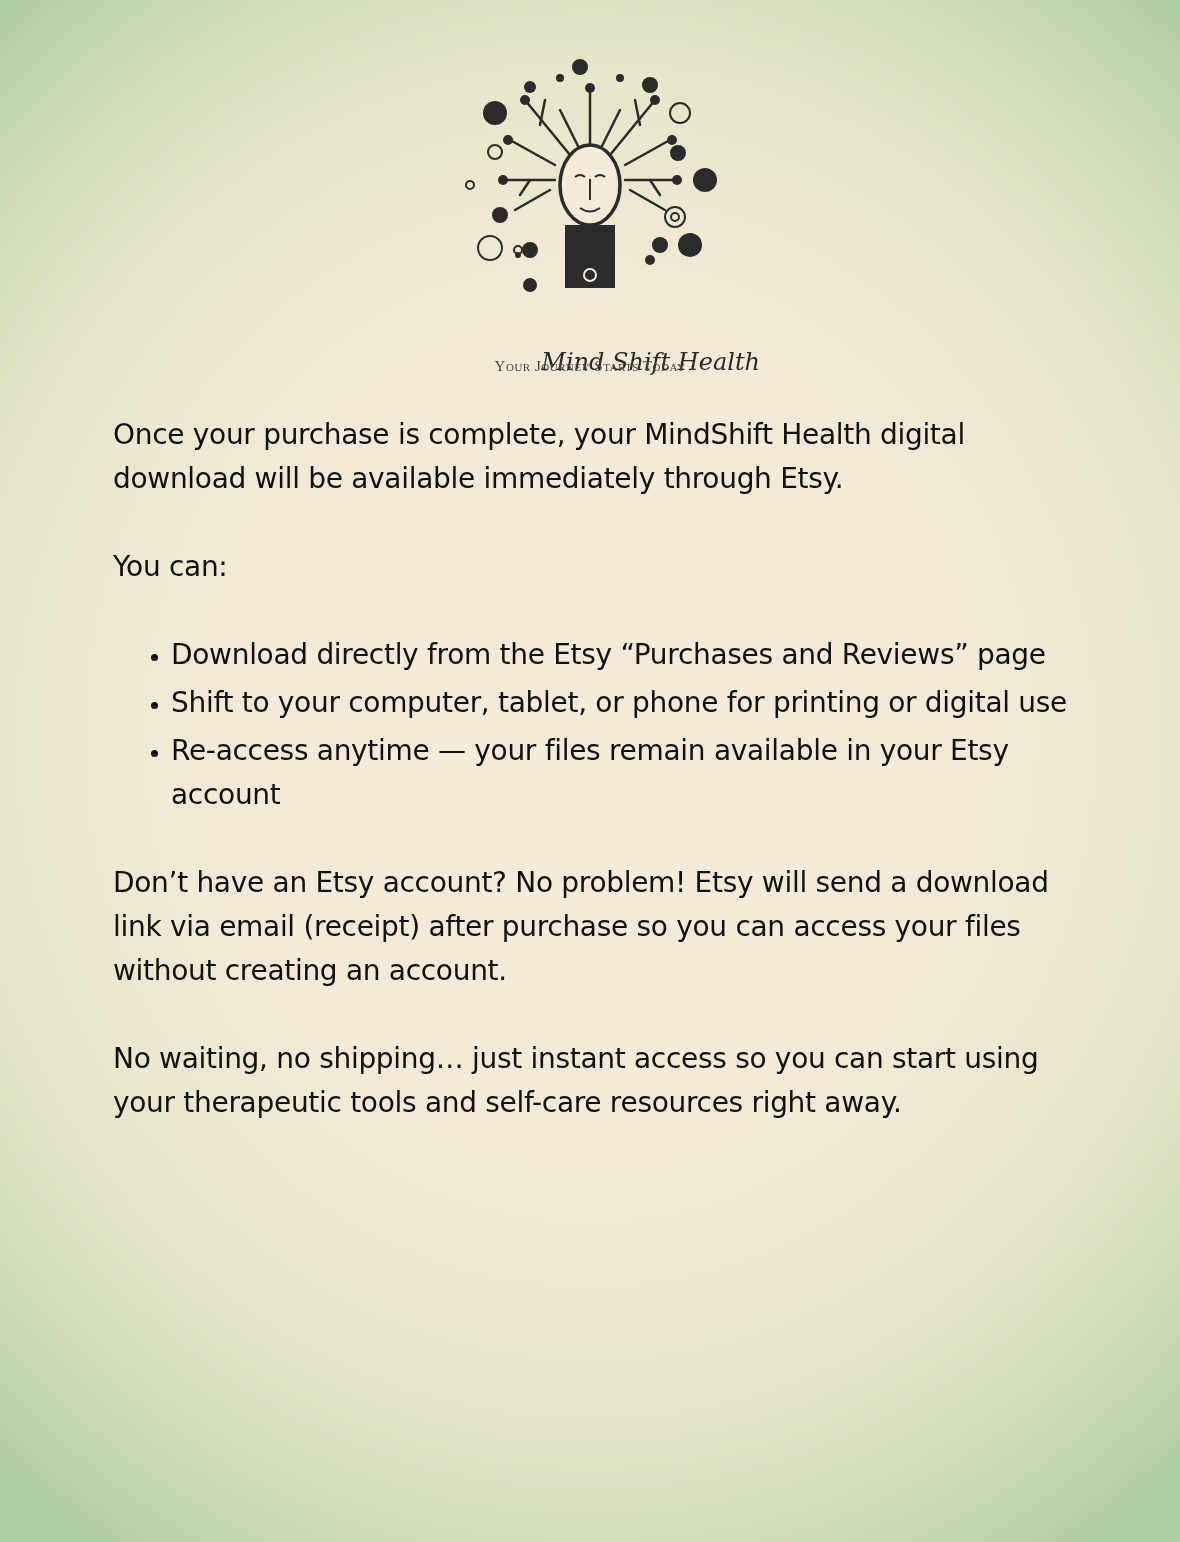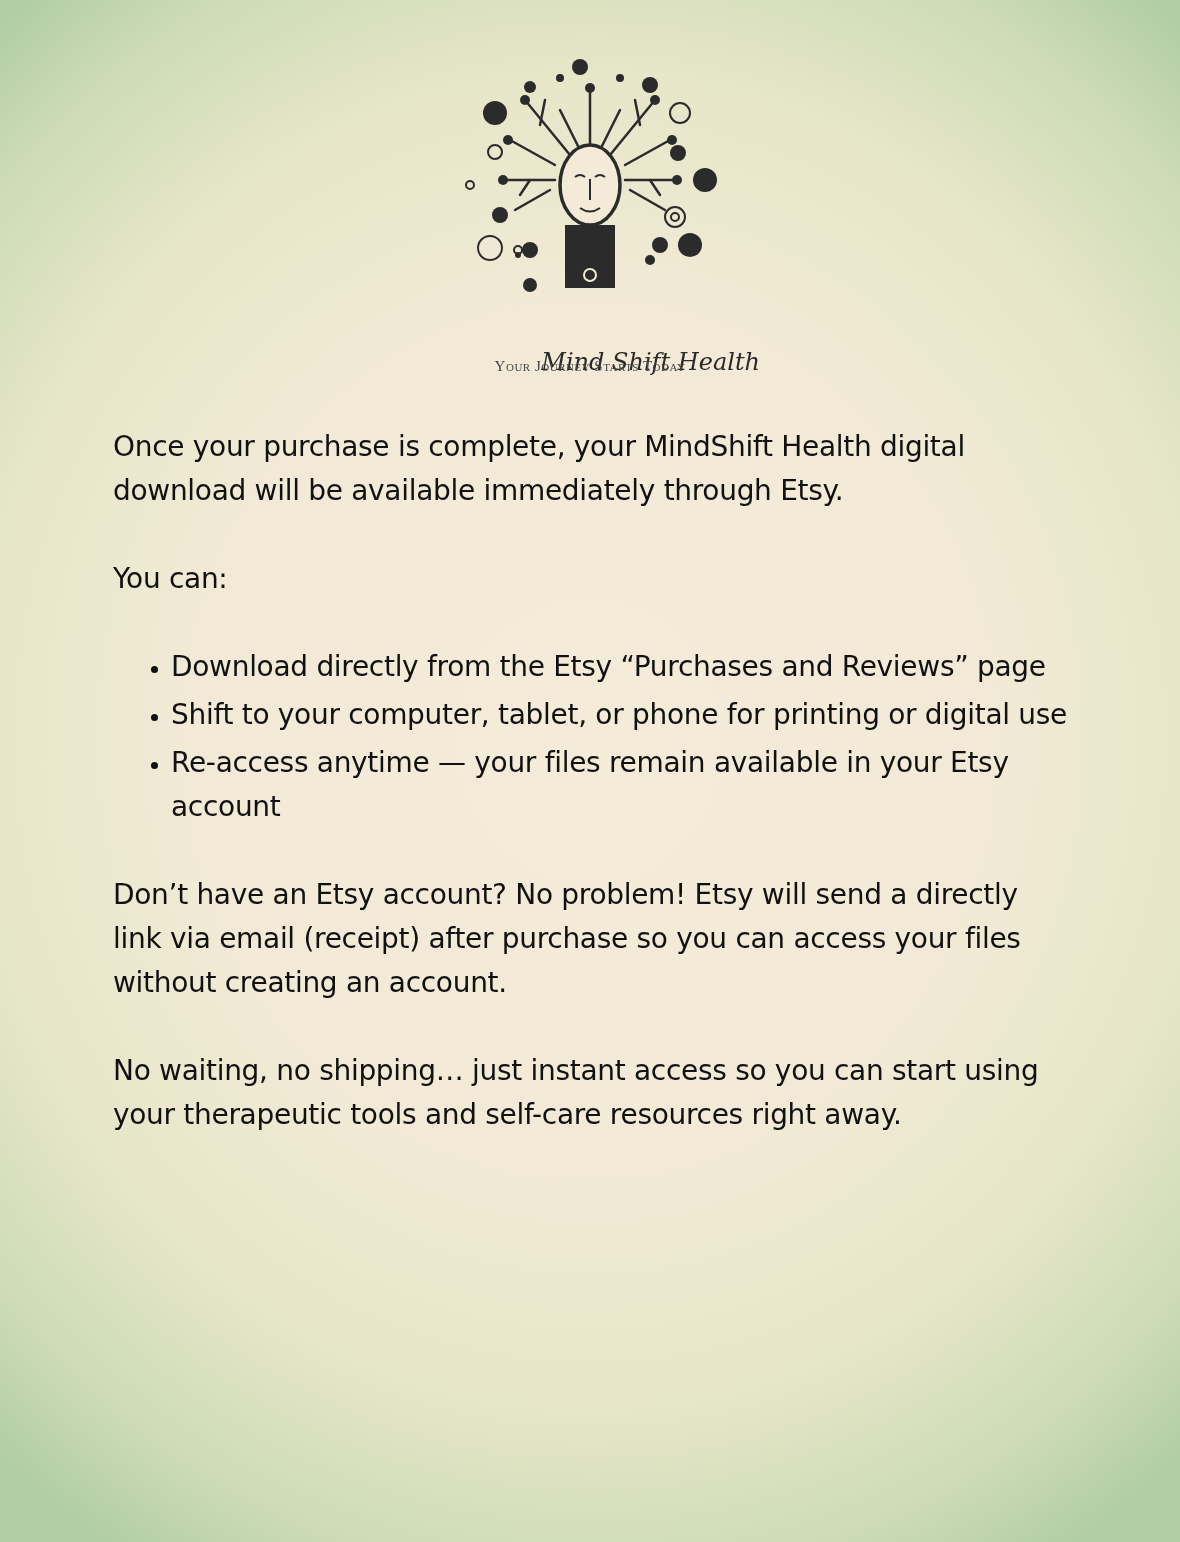--- a/index.html
+++ b/index.html
@@ -16,21 +16,21 @@
     font-family:"DejaVu Serif", serif; font-style:italic; font-size:24px; color:#2a2a2a; letter-spacing:0px;
   }
   .tagline {
     position:absolute; left:0; right:0; top:358px; text-align:center;
     font-family:Liberation Serif, serif; font-size:15px; color:#444; letter-spacing:0.5px; font-variant:small-caps;
   }
   .content {
     position:absolute; left:113px; top:409px; width:960px;
     font-size:28px; line-height:44px; letter-spacing:-0.3px;
   }
-  .content p { margin:16px 0 44px 0; }
+  .content p { margin:4px 0 44px 0; }
   .content ul { margin:0 0 44px 0; padding-left:54px; }
   .content li { margin:4px; padding-left:0; }
   .content li::marker { font-size:22px; }
 </style>
 </head>
 <body>
 
 <div class="logo">
   <svg width="340" height="240" viewBox="0 0 340 240" xmlns="http://www.w3.org/2000/svg">
     <g stroke="#2b2b2b" stroke-width="2.5" fill="none" stroke-linecap="round">
@@ -98,15 +98,15 @@
 <div class="tagline">Your Journey Starts Today</div>
 
 <div class="content">
   <p>Once your purchase is complete, your MindShift Health digital download will be available immediately through Etsy.</p>
   <p>You can:</p>
   <ul>
     <li>Download directly from the Etsy “Purchases and Reviews” page</li>
     <li>Shift to your computer, tablet, or phone for printing or digital use</li>
     <li>Re-access anytime — your files remain available in your Etsy account</li>
   </ul>
-  <p>Don’t have an Etsy account? No problem! Etsy will send a directly link via email (receipt) after purchase so you can access your files without creating an account.</p>
+  <p>Don’t have an Etsy account? No problem! Etsy will send a download link via email (receipt) after purchase so you can access your files without creating an account.</p>
   <p>No waiting, no shipping… just instant access so you can start using your therapeutic tools and self-care resources right away.</p>
 </div>
 
 </body></html>

